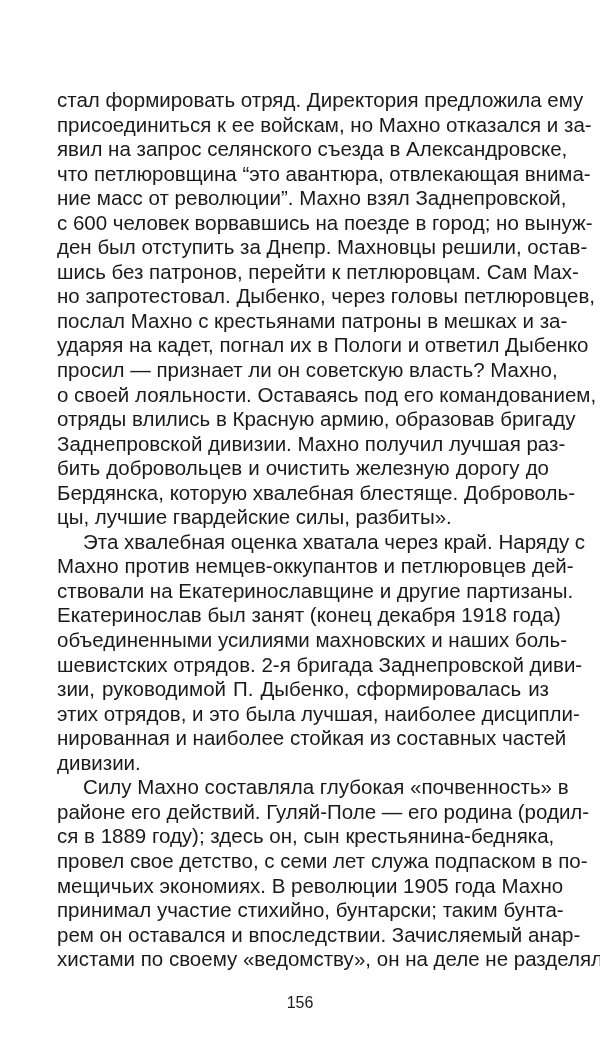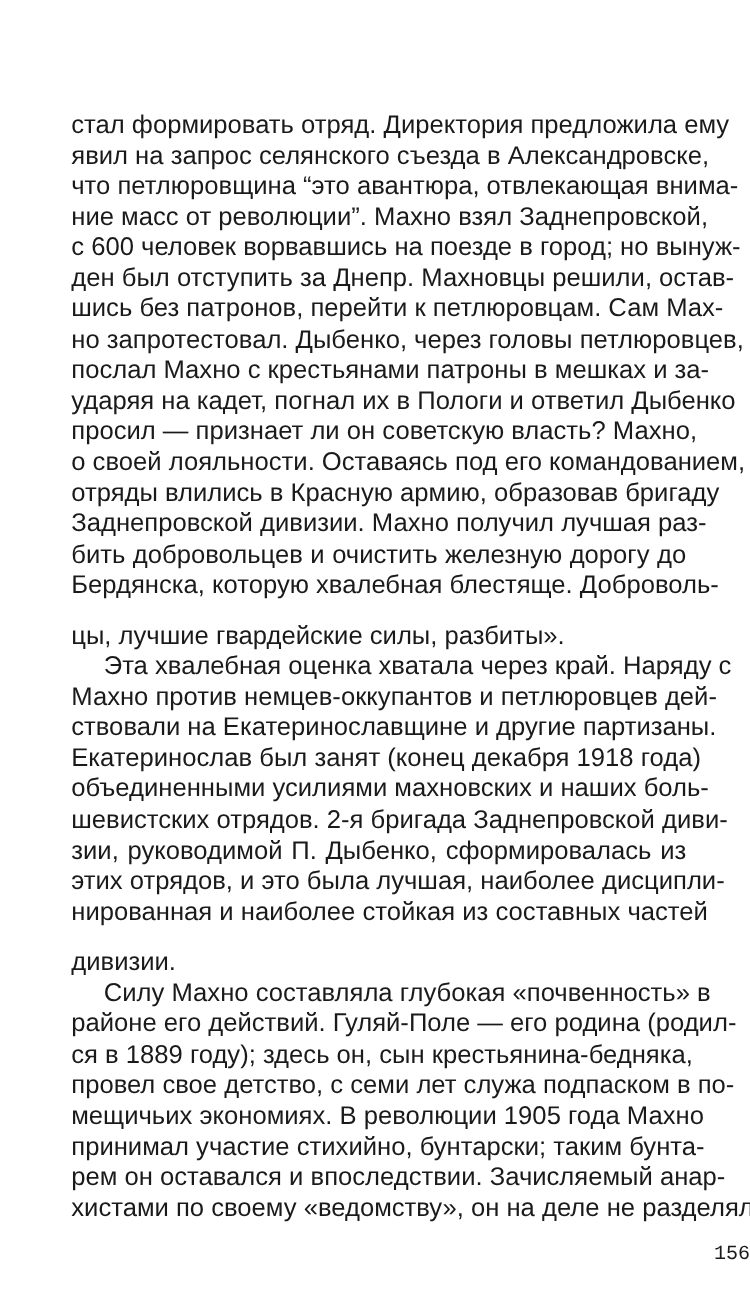--- a/index.html
+++ b/index.html
@@ -26,42 +26,42 @@
     .line {
       display: block;
       white-space: nowrap;
       text-align: justify;
       text-align-last: justify;
       height: 24.55px;
       overflow: visible;
     }
     .line.last {
       text-align-last: left;
-      margin-top: 16px;
     }
     .line.indent {
       padding-left: 26px;
     }
     .page-number {
       position: absolute;
       left: 0;
       width: 600px;
       top: 994px;
-      text-align: right;
-      font-family: Liberation Mono, monospace;
+      text-align: center;
+      font-family: Liberation Sans, sans-serif;
       font-size: 16px;
       color: #1a1a1a;
     }
   </style>
 </head>
 <body>
 
 <div class="page">
   <div class="paragraph">
     <span class="line">стал формировать отряд. Директория предложила ему</span>
+    <span class="line">присоединиться к ее войскам, но Махно отказался и за-</span>
     <span class="line">явил на запрос селянского съезда в Александровске,</span>
     <span class="line">что петлюровщина “это авантюра, отвлекающая внима-</span>
     <span class="line">ние масс от революции”. Махно взял Заднепровской,</span>
     <span class="line">с 600 человек ворвавшись на поезде в город; но вынуж-</span>
     <span class="line">ден был отступить за Днепр. Махновцы решили, остав-</span>
     <span class="line">шись без патронов, перейти к петлюровцам. Сам Мах-</span>
     <span class="line">но запротестовал. Дыбенко, через головы петлюровцев,</span>
     <span class="line">послал Махно с крестьянами патроны в мешках и за-</span>
     <span class="line">ударяя на кадет, погнал их в Пологи и ответил Дыбенко</span>
     <span class="line">просил — признает ли он советскую власть? Махно,</span>

